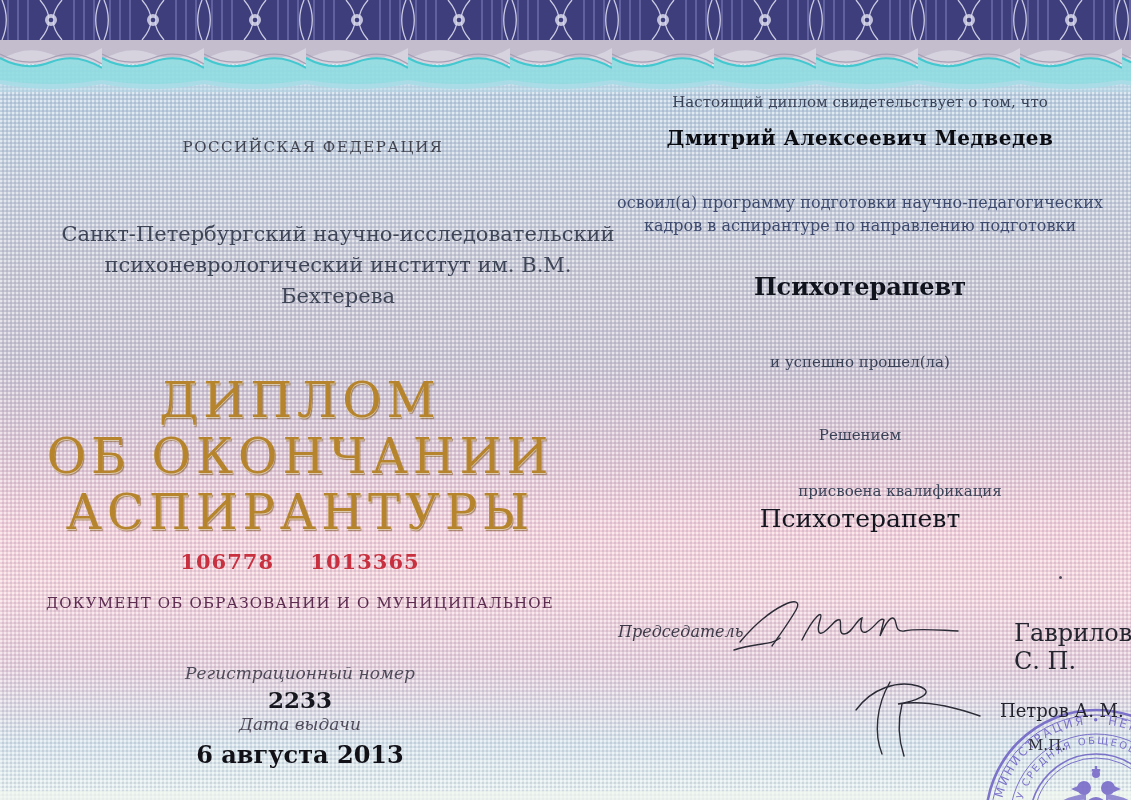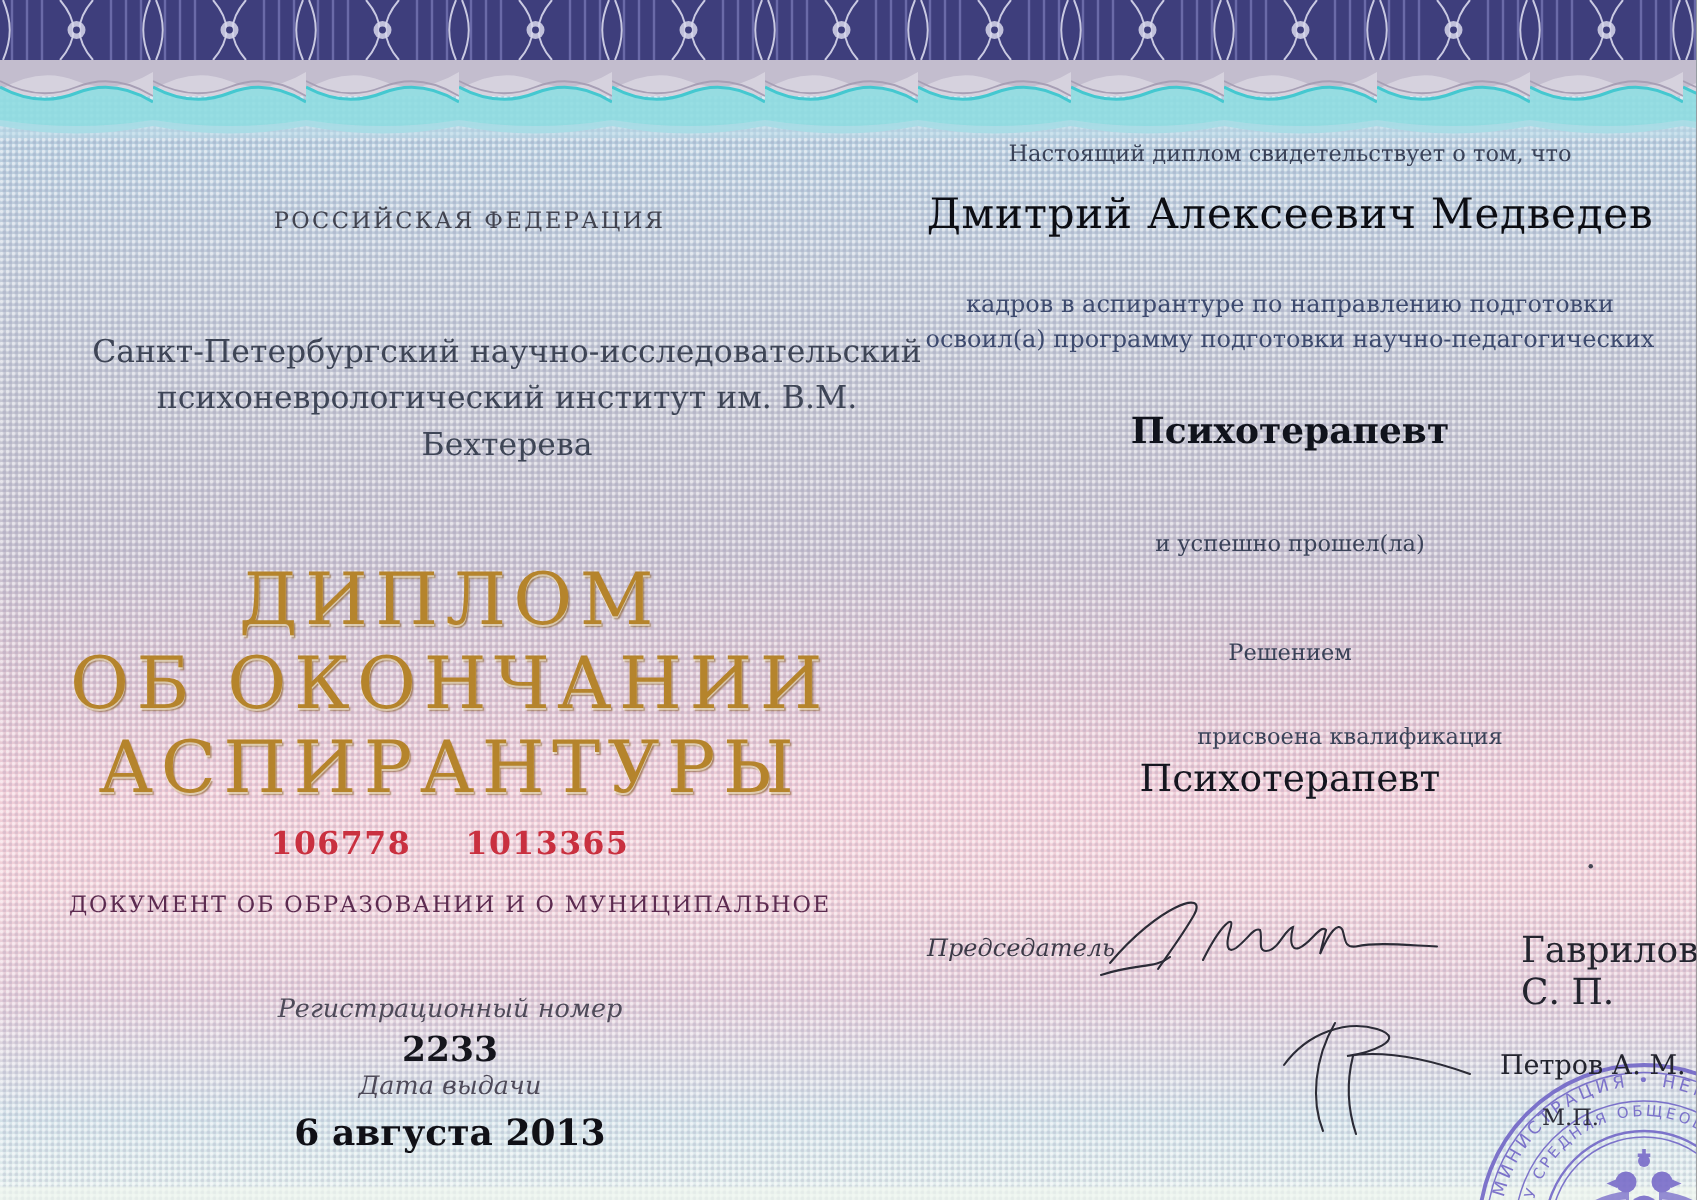--- a/index.html
+++ b/index.html
@@ -39,21 +39,21 @@
     text-shadow:0 1px 0 rgba(255,246,219,.6), 1px 2px 1px rgba(118,73,14,.55);
   }
   .serial{top:549px;left:0;width:100%;font-size:21px;font-weight:bold;color:#c9303f;letter-spacing:1px;}
   .serial span{margin:0 14px;}
   .doc-type{top:594px;left:0;width:100%;font-size:15px;letter-spacing:1.2px;color:#5c2b50;}
   .reg-label{top:663px;left:0;width:100%;font-size:17px;font-style:italic;color:#4e4a59;}
   .reg-number{top:686px;left:0;width:100%;font-size:23px;font-weight:bold;color:#15151d;}
   .date-label{top:714px;left:0;width:100%;font-size:17px;font-style:italic;color:#4e4a59;}
   .issue-date{top:740px;left:0;width:100%;font-size:24px;font-weight:bold;color:#101016;}
   .intro{top:93px;left:0;width:100%;font-size:15px;color:#3a4258;}
-  .holder-name{top:126px;left:0;width:100%;font-size:28px;font-weight:normal;color:#0c0d13;letter-spacing:.5px;}
+  .holder-name{top:126px;left:0;width:100%;font-size:20px;font-weight:bold;color:#0c0d13;letter-spacing:.5px;}
   .program{top:191px;left:0;width:100%;font-size:16px;line-height:23px;color:#3d4a6e;}
   .specialty{top:272px;left:0;width:100%;font-size:24px;font-weight:bold;color:#10131c;}
   .completion{top:353px;left:0;width:100%;font-size:15px;color:#3a4258;}
   .decision{top:426px;left:0;width:100%;font-size:15px;color:#3a4258;}
   .qual-label{top:482px;left:0;width:100%;font-size:15px;color:#3a4258;padding-left:40px;}
   .qualification{top:504px;left:0;width:100%;font-size:25px;color:#14161f;}
   .ink-speck{top:576px;left:1059px;width:3px;height:3px;border-radius:50%;background:#454552;}
   .chairman-label{top:622px;left:618px;font-size:16px;font-style:italic;color:#3c3a48;}
   .chairman-name{top:619px;left:982px;font-size:24px;color:#23242e;margin-left:32px;}
   .sig1{top:590px;left:732px;}
@@ -128,22 +128,22 @@
     <div class="abs date-label">Дата выдачи</div>
     <div class="abs issue-date">6 августа 2013</div>
   </div>
 
   <div class="col-right">
     <div class="abs intro">Настоящий диплом свидетельствует о том, что</div>
 
     <div class="abs holder-name">Дмитрий Алексеевич Медведев</div>
 
     <div class="abs program">
+      <div>освоил(а) программу подготовки научно-педагогических</div>
       <div>кадров в аспирантуре по направлению подготовки</div>
-      <div>освоил(а) программу подготовки научно-педагогических</div>
     </div>
 
     <div class="abs specialty">Психотерапевт</div>
 
     <div class="abs completion">и успешно прошел(ла)</div>
 
     <div class="abs decision">Решением</div>
 
     <div class="abs qual-label">присвоена квалификация</div>
 

